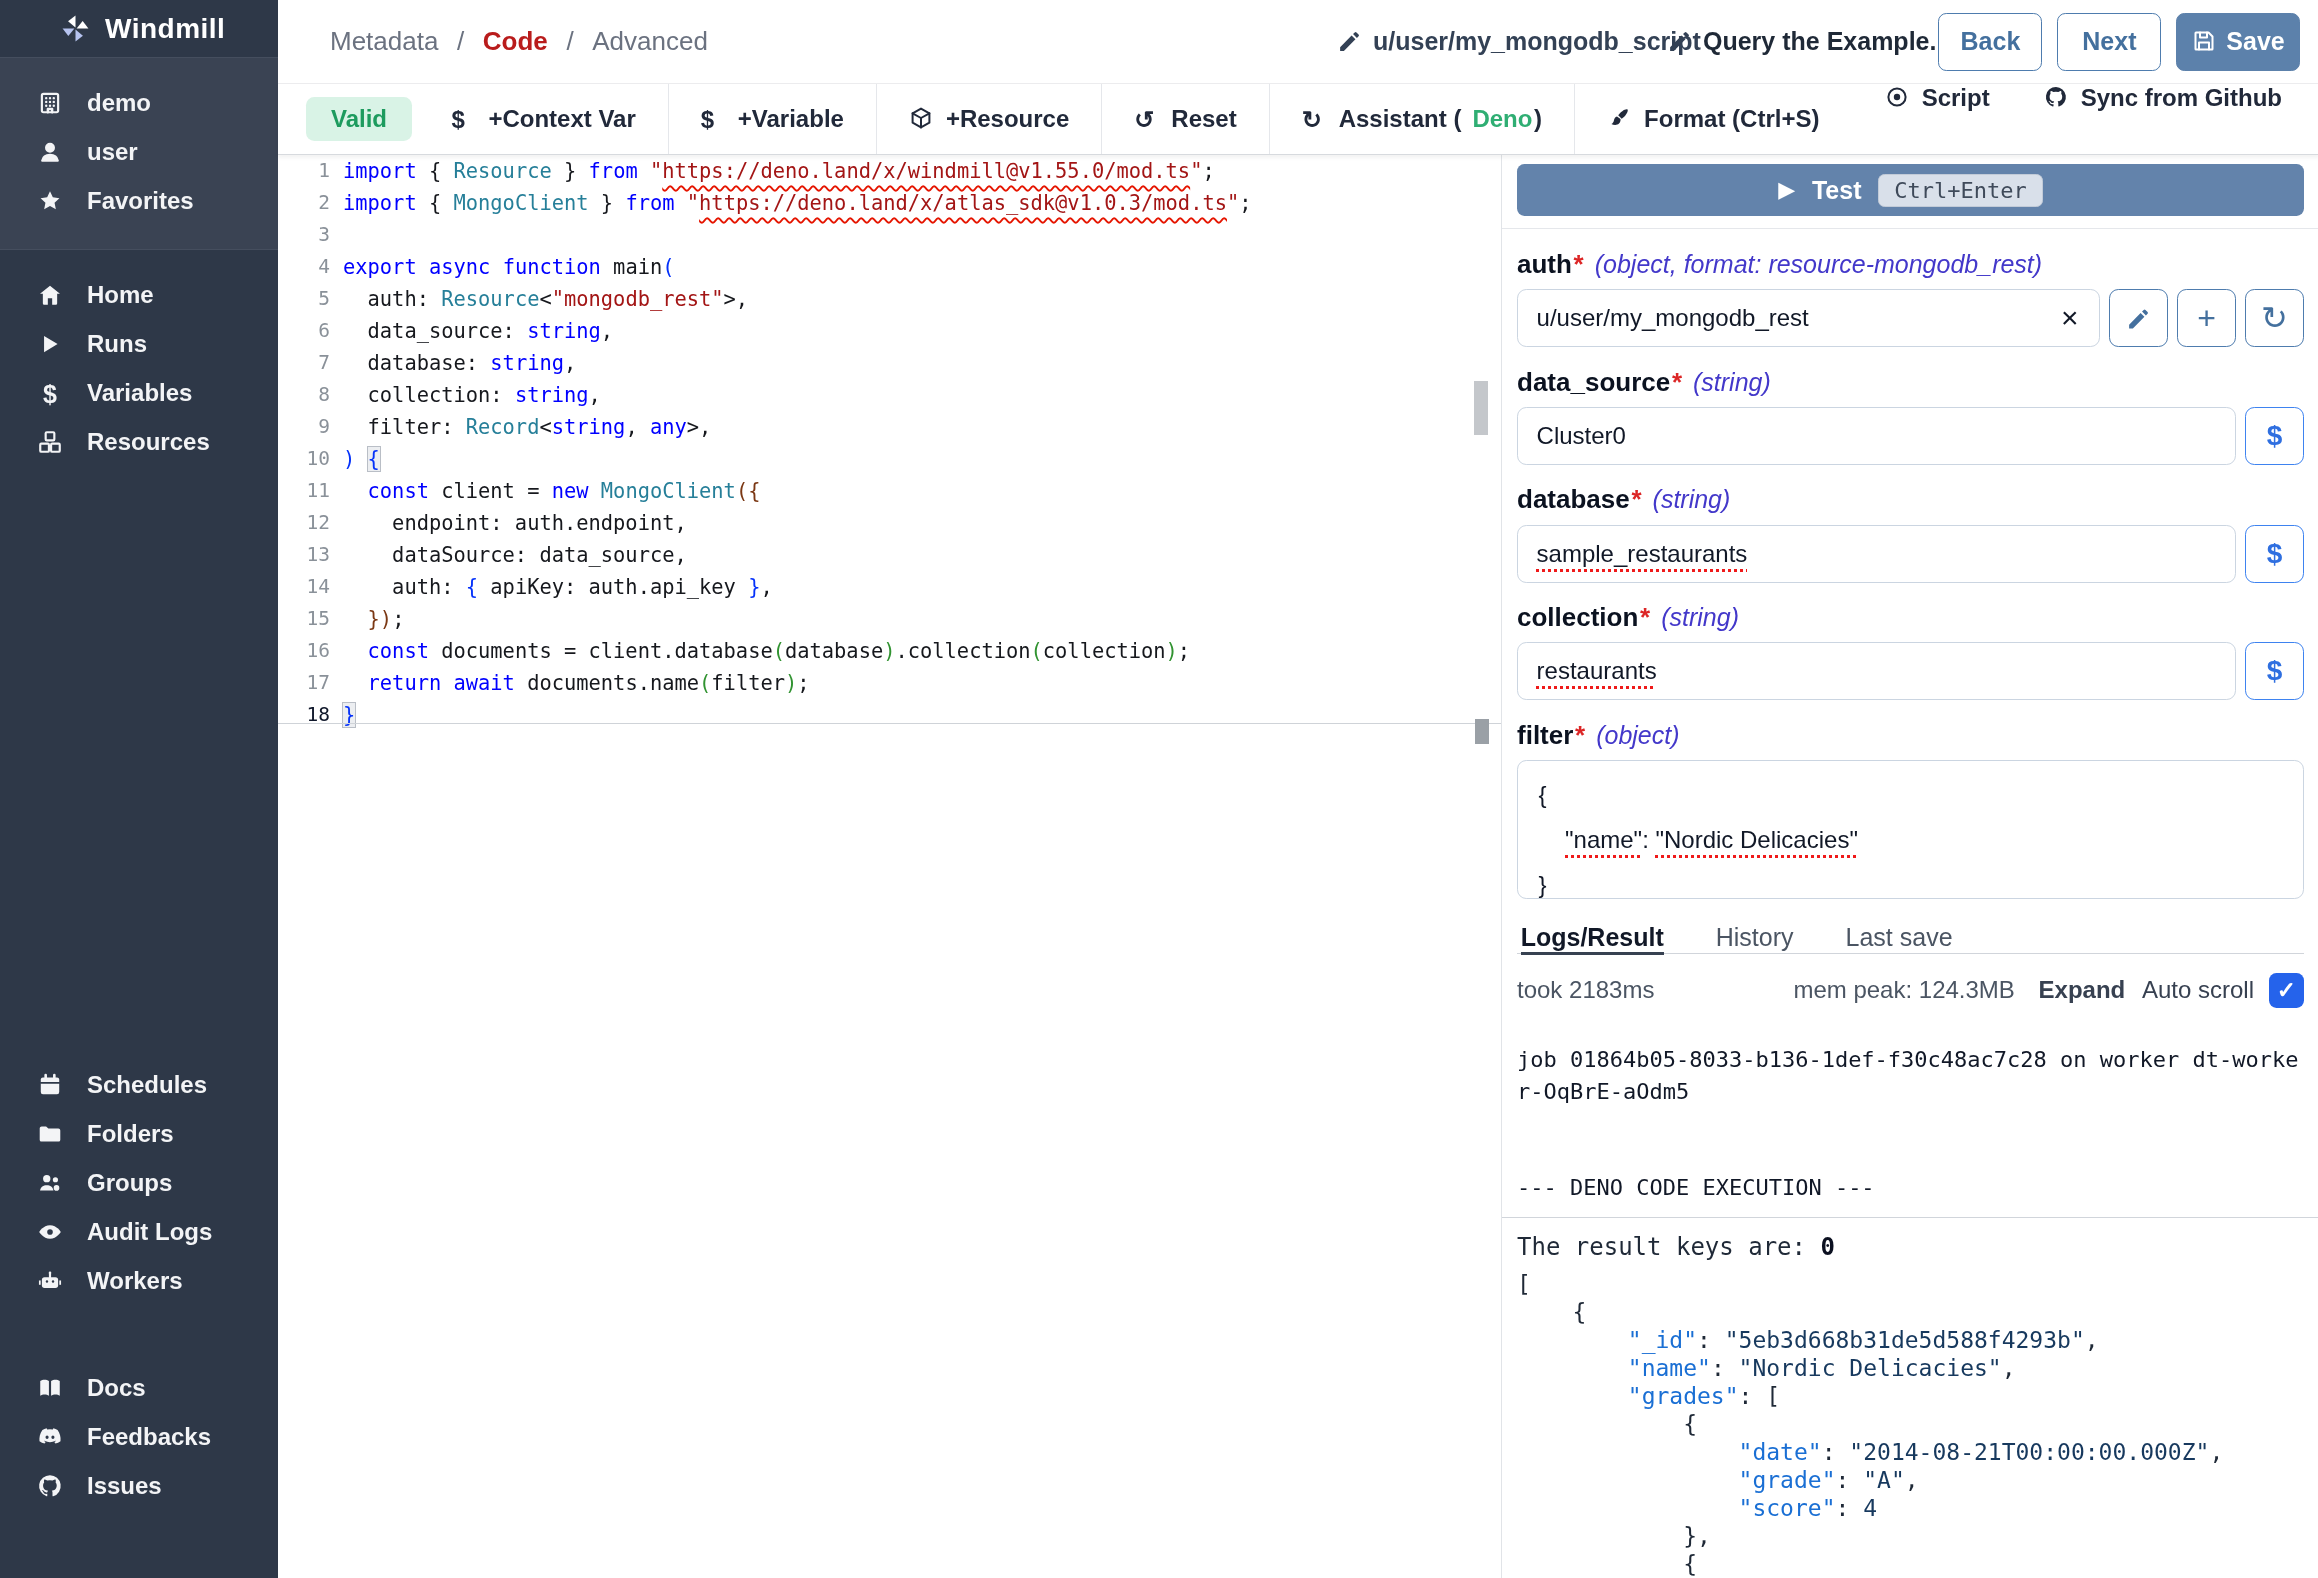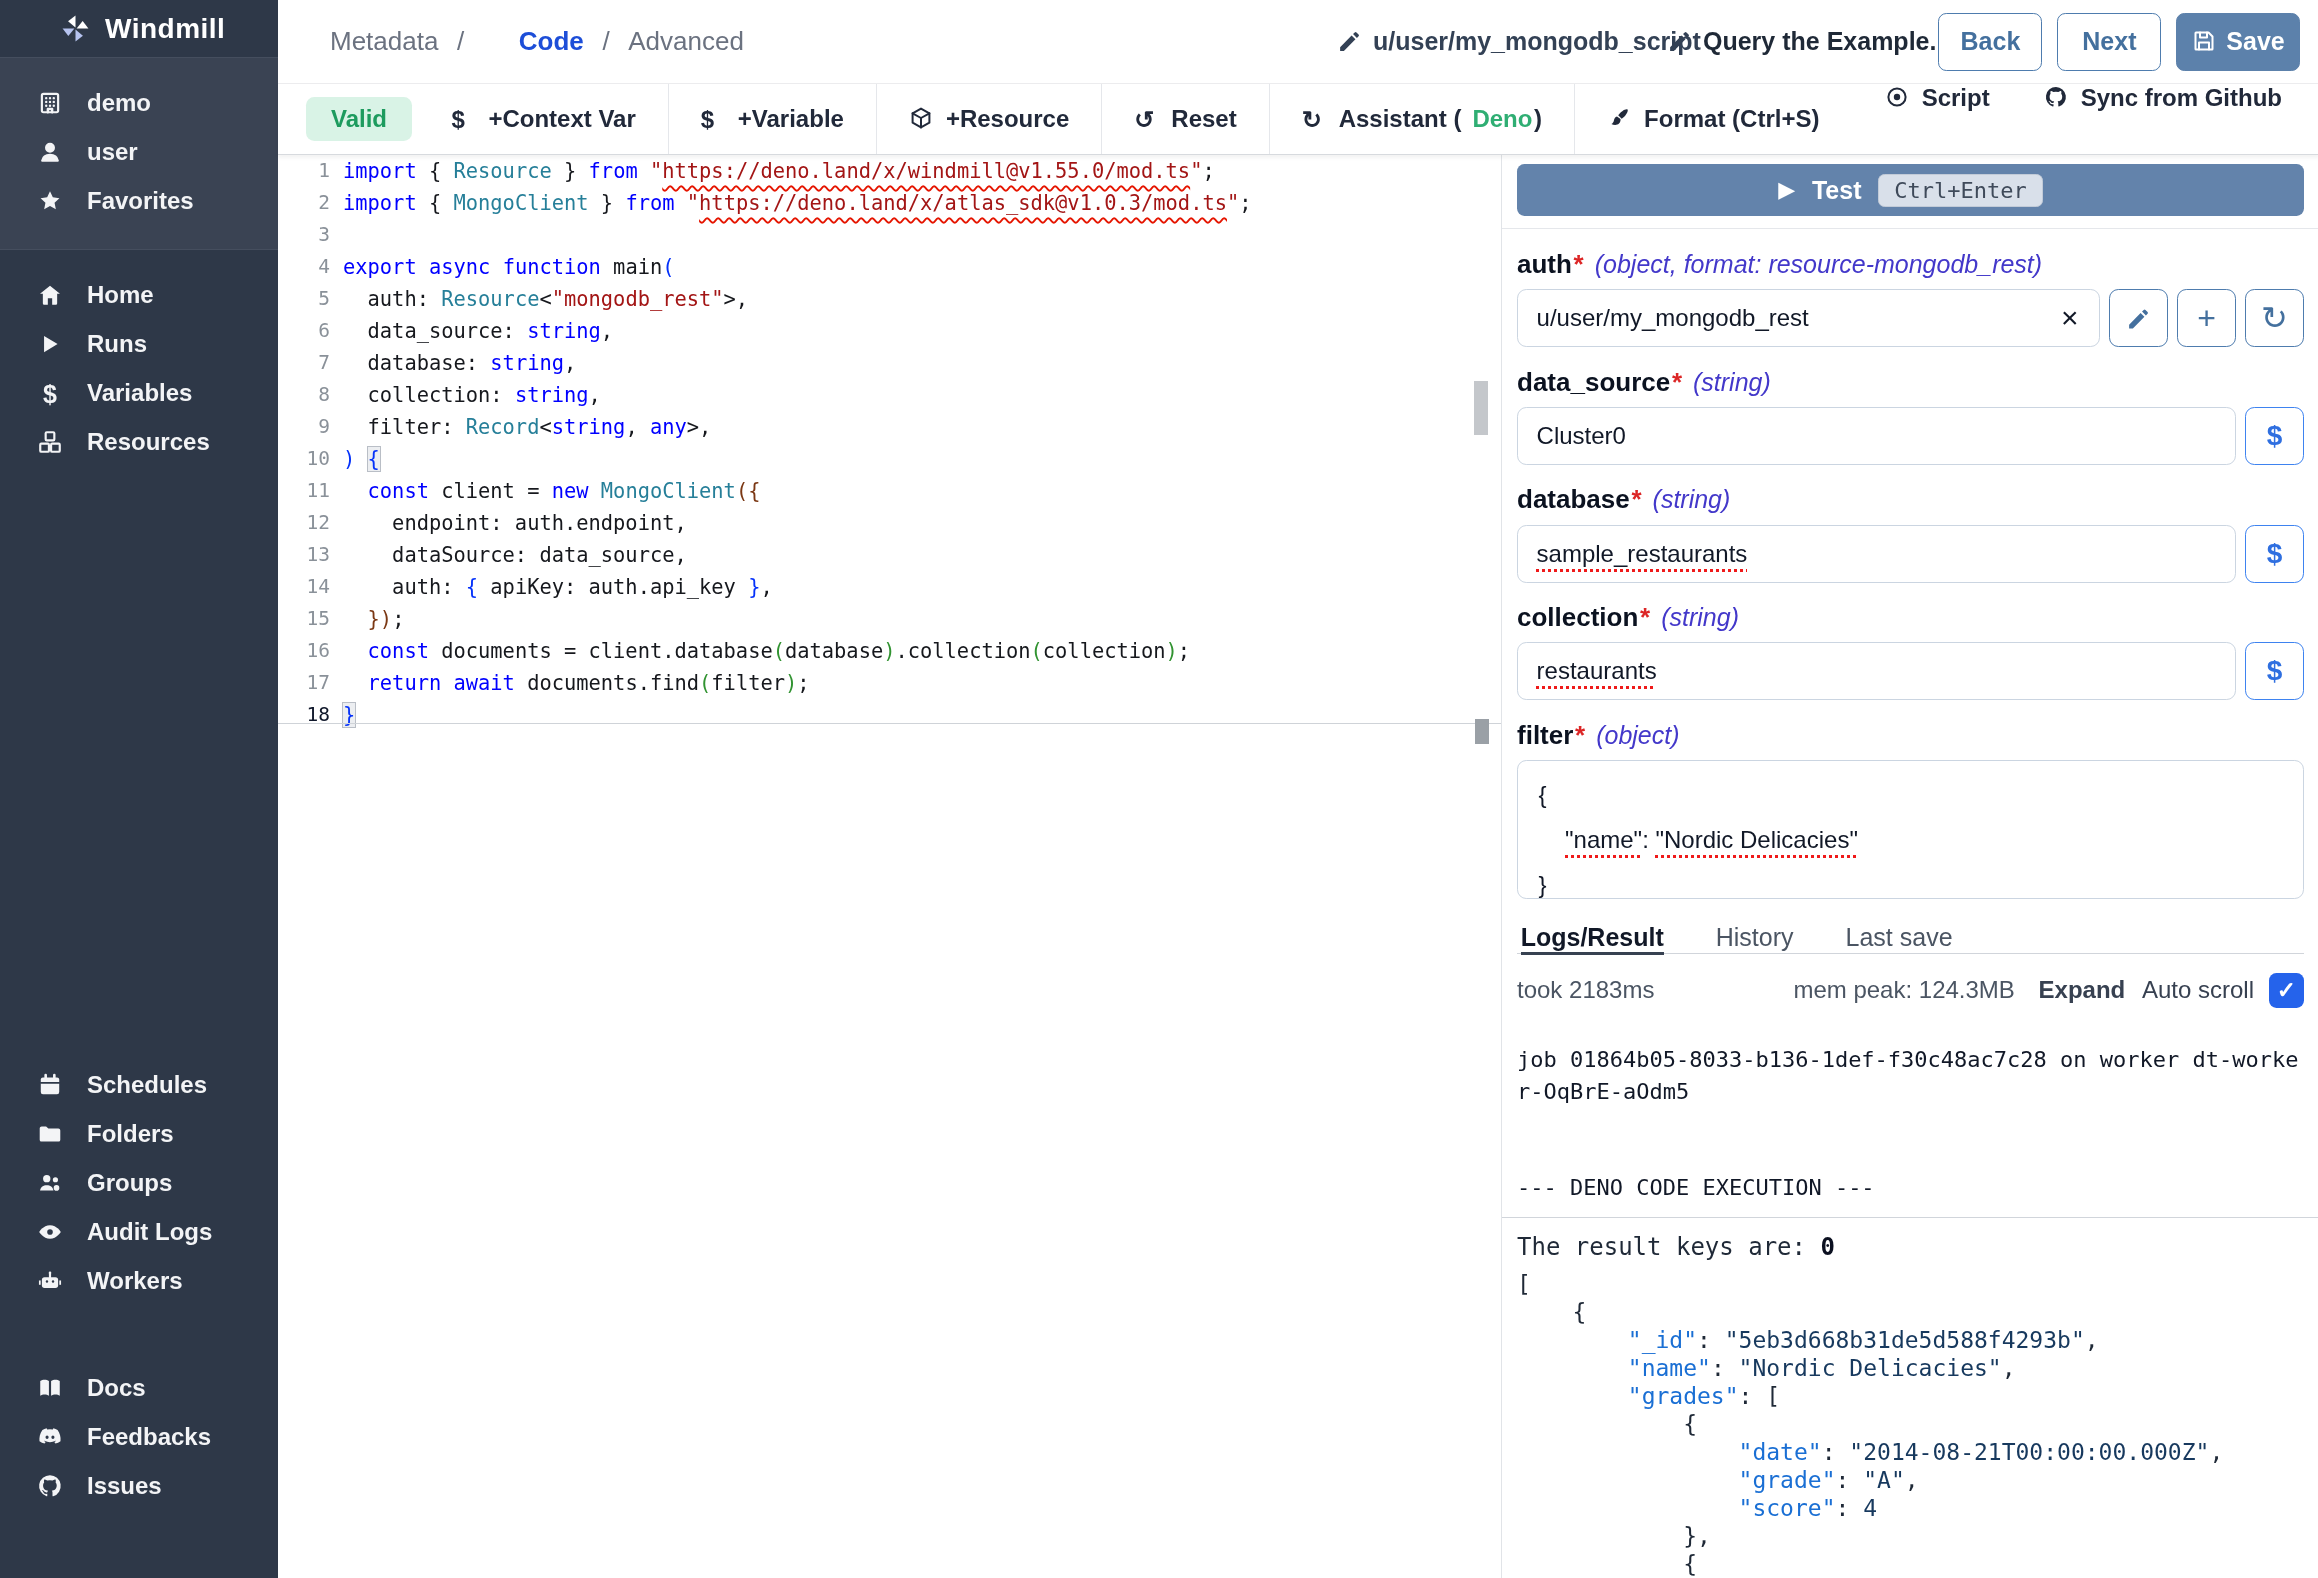--- a/index.html
+++ b/index.html
@@ -20,21 +20,21 @@
   .glyph { display:inline-flex; width:26px; justify-content:center; font-size:25px; font-weight:700; }
   .nav { display:flex; flex-direction:column; flex:1; padding-top:20.4px; }
   #sb-group-admin { margin-top:594px; }
   #sb-group-footer { margin-top:58px; margin-bottom:80px; }
 
   
   .main { flex:1; display:flex; flex-direction:column; min-width:0; }
 
   .topbar { height:83px; flex:none; position:relative; display:flex; align-items:center; background:#fff; }
   .crumbs { display:flex; align-items:center; gap:18.6px; margin-left:52px; font-size:26px; color:#6b7280; }
-  .crumb-active { color:#1d4ed8; font-weight:700;margin-left:36px; }
+  .crumb-active { color:#b91c1c; font-weight:700; }
   .crumb-sep { color:#6b7280; }
   .pathblock { position:absolute; left:1059px; display:flex; align-items:center; gap:11px;
                font-size:25px; font-weight:700; color:#334155; }
   .pathblock svg, .sumblock svg { width:25px; height:25px; color:#334155; }
   .sumblock { position:absolute; left:1389px; display:flex; align-items:center; gap:11px;
               font-size:25px; font-weight:700; color:#1f2937; }
   .topbtns { position:absolute; right:18.6px; display:flex; gap:15px; }
   .btn { height:58px; border-radius:8.3px; font-size:25px; font-weight:700; cursor:pointer;
          display:flex; align-items:center; justify-content:center; }
   .btn-outline { width:104px; background:#fff; border:1.9px solid #4e7cae; color:#44709e; }
@@ -457,21 +457,21 @@
             <div class="ed-row">
               <div class="gutter-col">15</div>
               <div class="code-line"><span class="c-p">  </span><span class="c-bo">})</span><span class="c-p">;</span></div>
             </div>
             <div class="ed-row">
               <div class="gutter-col">16</div>
               <div class="code-line"><span class="c-p">  </span><span class="c-k">const</span><span class="c-p"> documents = client.database</span><span class="c-bg">(</span><span class="c-p">database</span><span class="c-bg">)</span><span class="c-p">.collection</span><span class="c-bg">(</span><span class="c-p">collection</span><span class="c-bg">)</span><span class="c-p">;</span></div>
             </div>
             <div class="ed-row">
               <div class="gutter-col">17</div>
-              <div class="code-line"><span class="c-p">  </span><span class="c-k">return</span><span class="c-p"> </span><span class="c-k">await</span><span class="c-p"> documents.find</span><span class="c-bg">(</span><span class="c-p">filter</span><span class="c-bg">)</span><span class="c-p">;</span></div>
+              <div class="code-line"><span class="c-p">  </span><span class="c-k">return</span><span class="c-p"> </span><span class="c-k">await</span><span class="c-p"> documents.name</span><span class="c-bg">(</span><span class="c-p">filter</span><span class="c-bg">)</span><span class="c-p">;</span></div>
             </div>
             <div class="ed-row">
               <div class="gutter-col active">18</div>
               <div class="code-line"><span class="c-hl">}</span></div>
             </div>
           </div>
         <div class="ed-bottom-line"></div>
         <div class="ed-thumb"></div>
         <div class="ed-corner"></div>
       </div>

